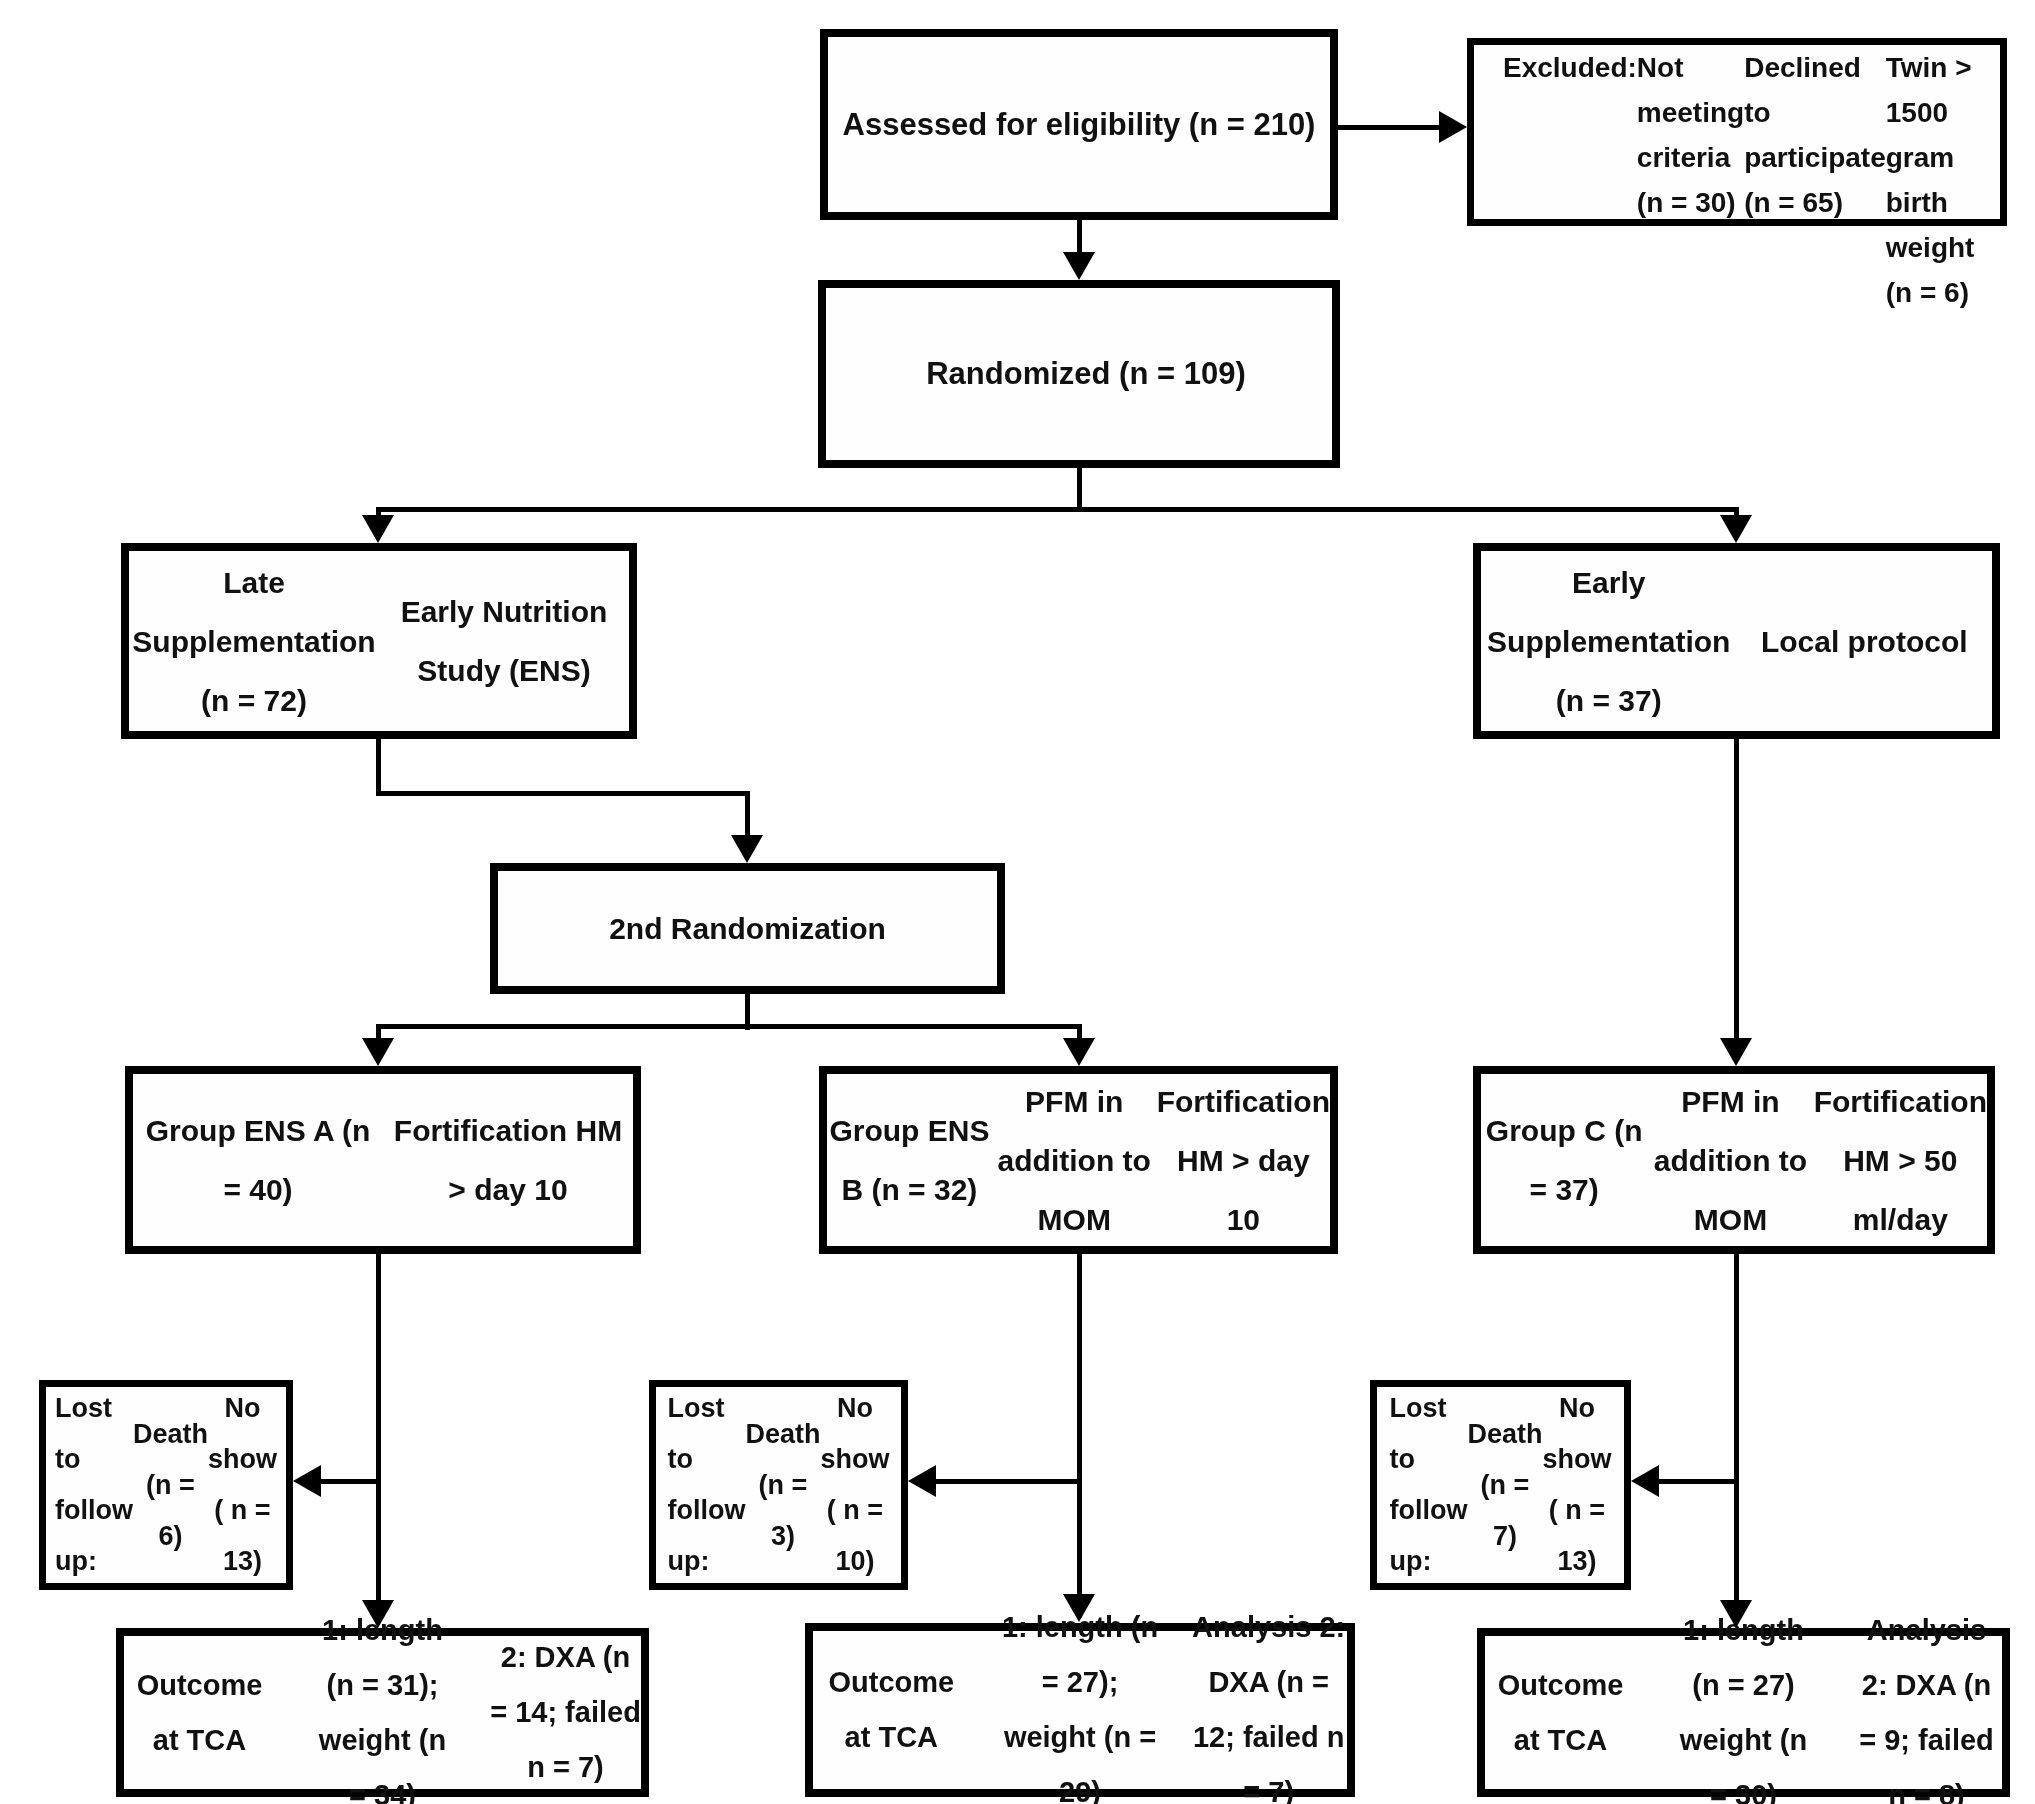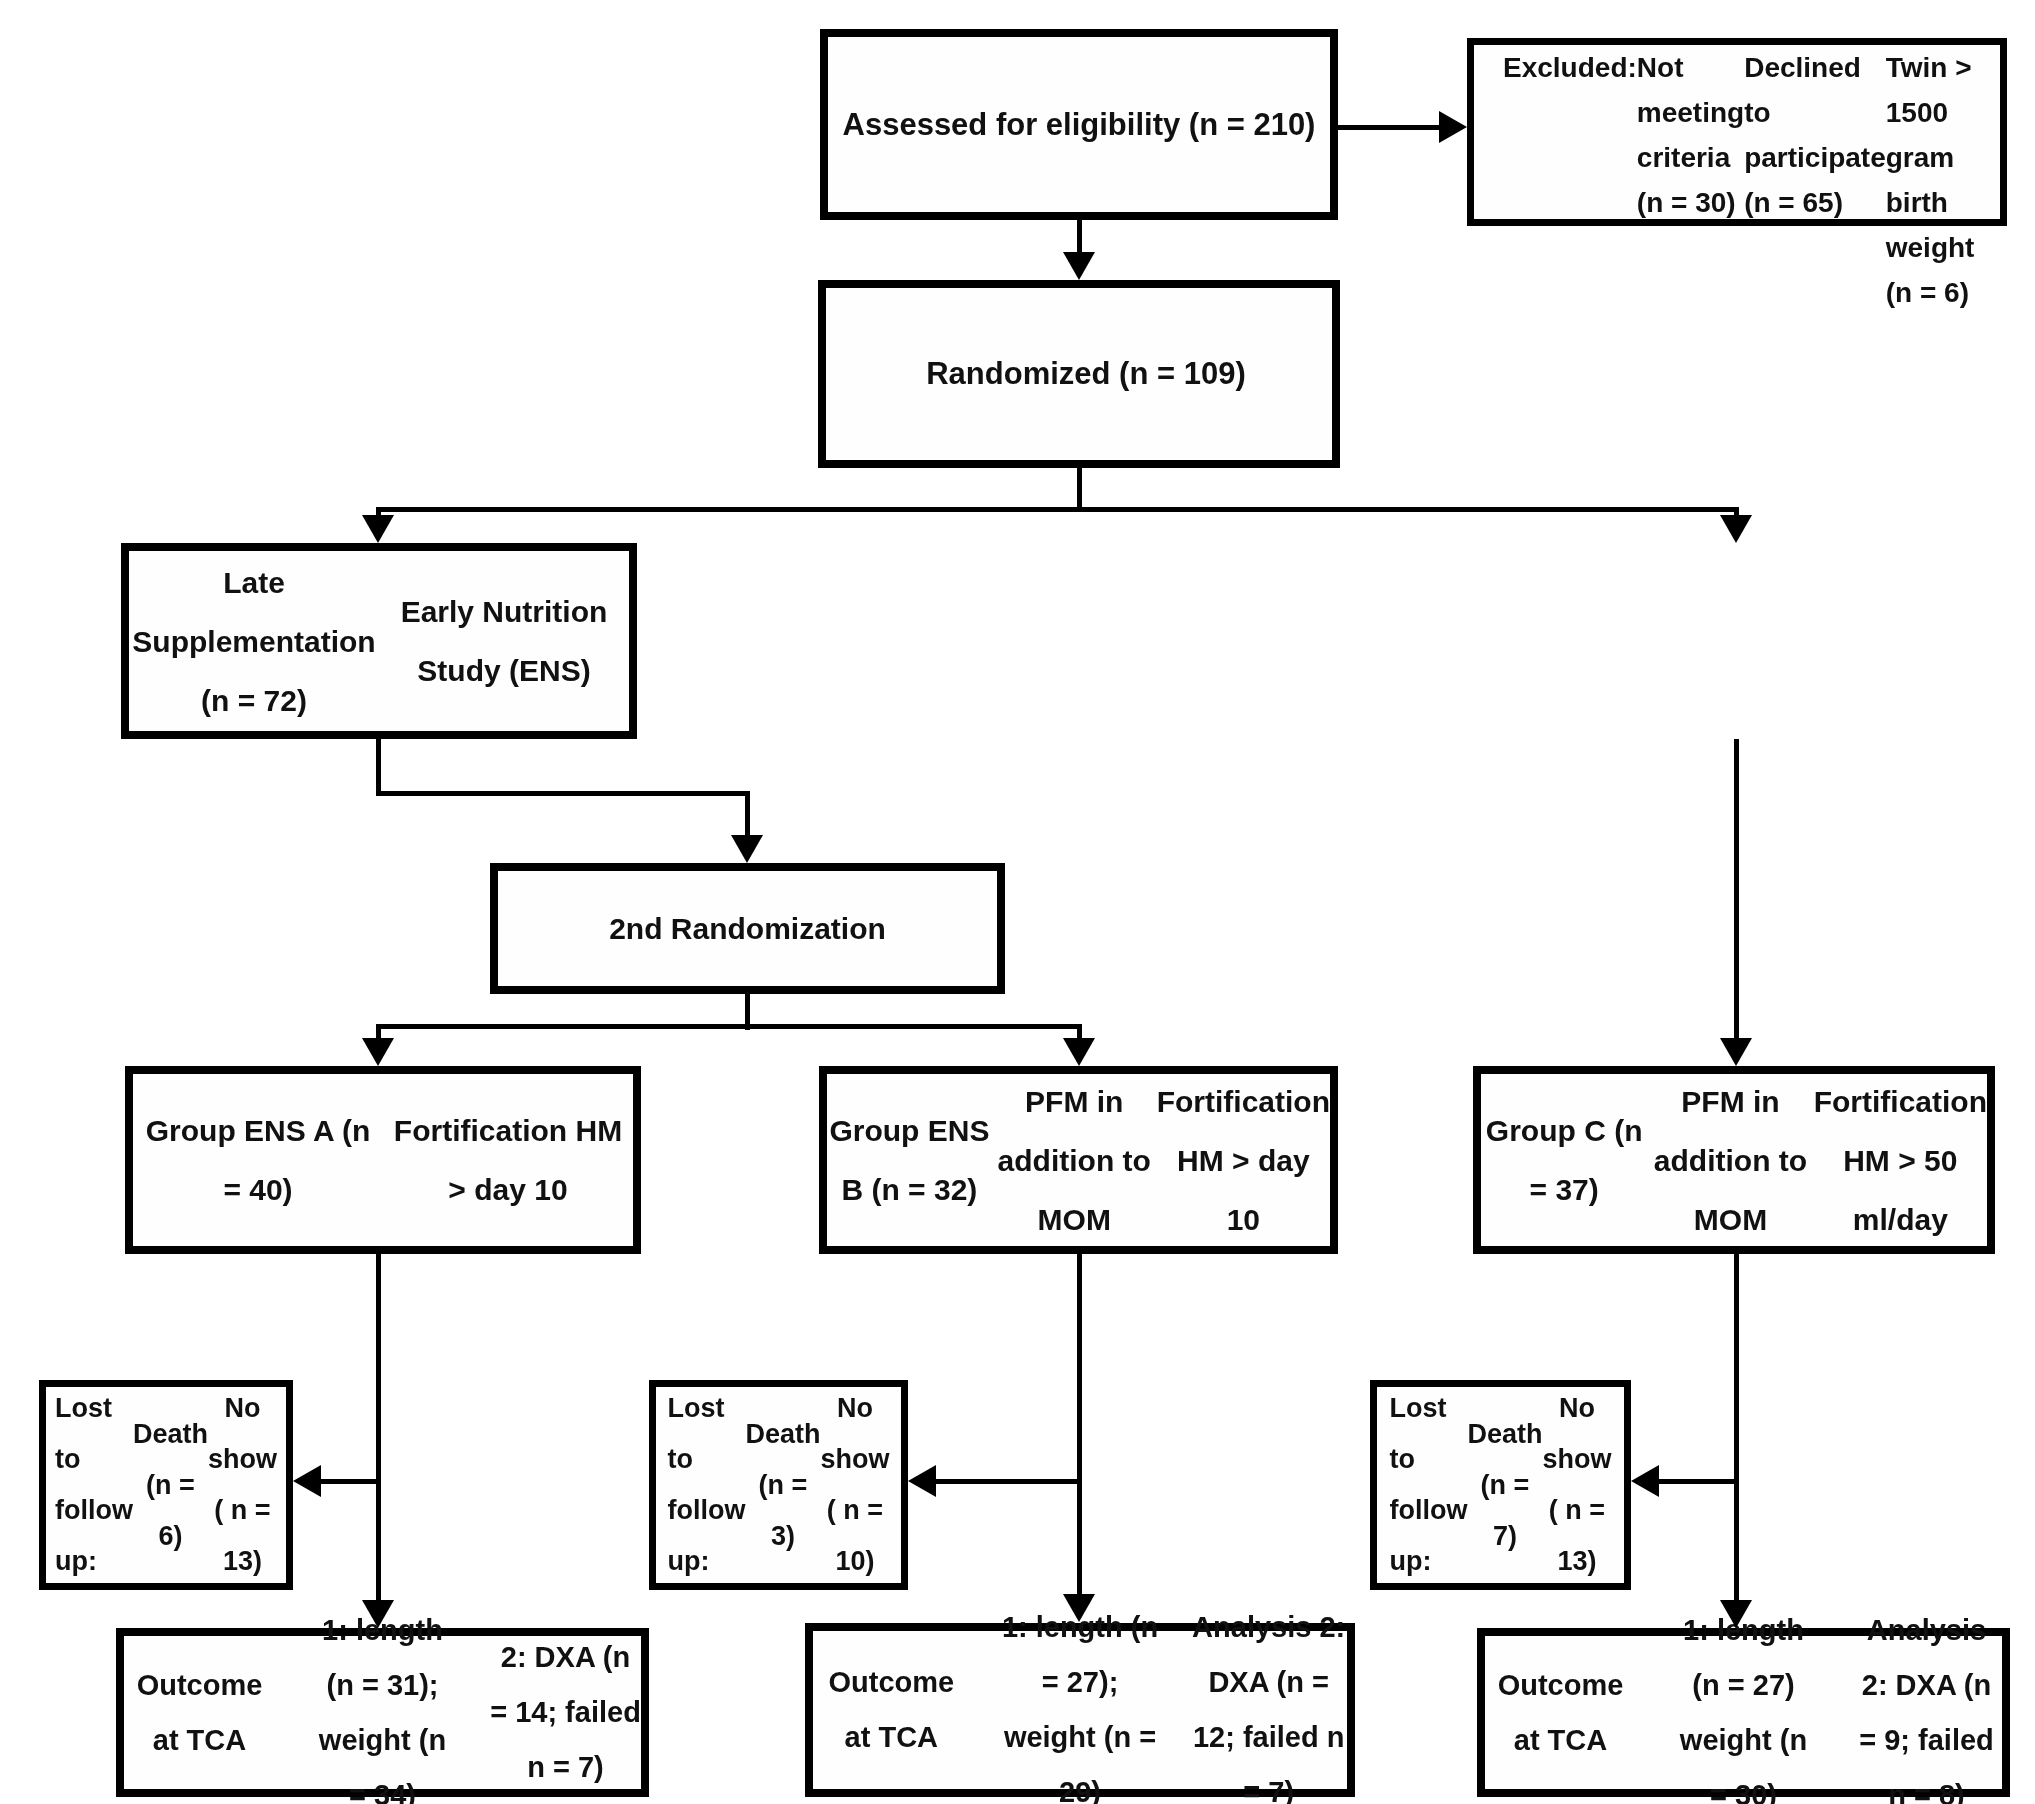--- a/index.html
+++ b/index.html
@@ -61,20 +61,24 @@
 
   <div class="box f48" style="left:818px; top:280px; width:522px; height:188px;padding-left:14px;">
     <div class="ln">Randomized (n = 109)</div>
   </div>
 
   <div class="box f47" style="left:121px; top:543px; width:516px; height:196px;">
     <div class="ln">Late Supplementation (n = 72)</div>
     <div class="ln">Early Nutrition Study (ENS)</div>
   </div>
 
+  <div class="box f47" style="left:1473px; top:543px; width:527px; height:196px;">
+    <div class="ln">Early Supplementation (n = 37)</div>
+    <div class="ln">Local protocol</div>
+  </div>
 
   <div class="box f47" style="left:490px; top:863px; width:515px; height:131px;">
     <div class="ln">2nd Randomization</div>
   </div>
 
   <div class="box f47" style="left:125px; top:1066px; width:516px; height:188px;">
     <div class="ln">Group ENS A (n = 40)</div>
     <div class="ln">Fortification HM &gt; day 10</div>
   </div>
 

